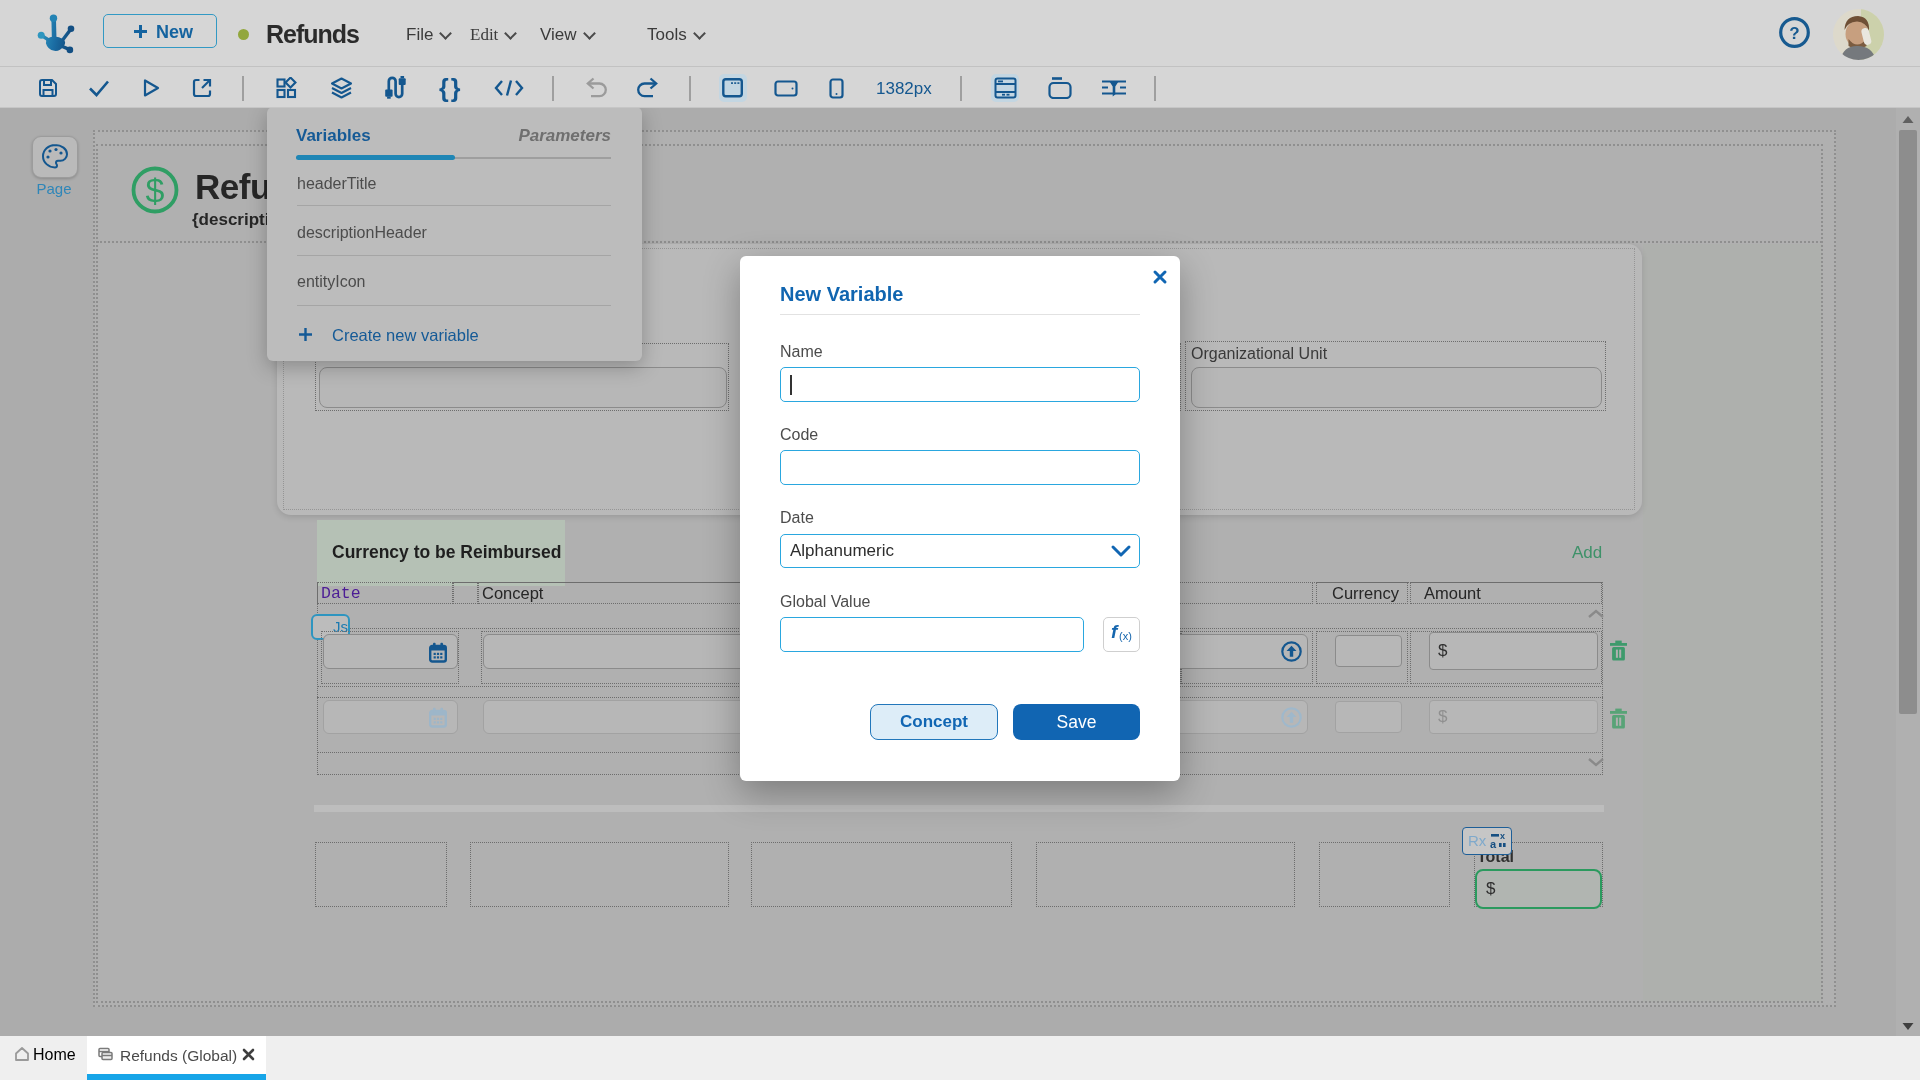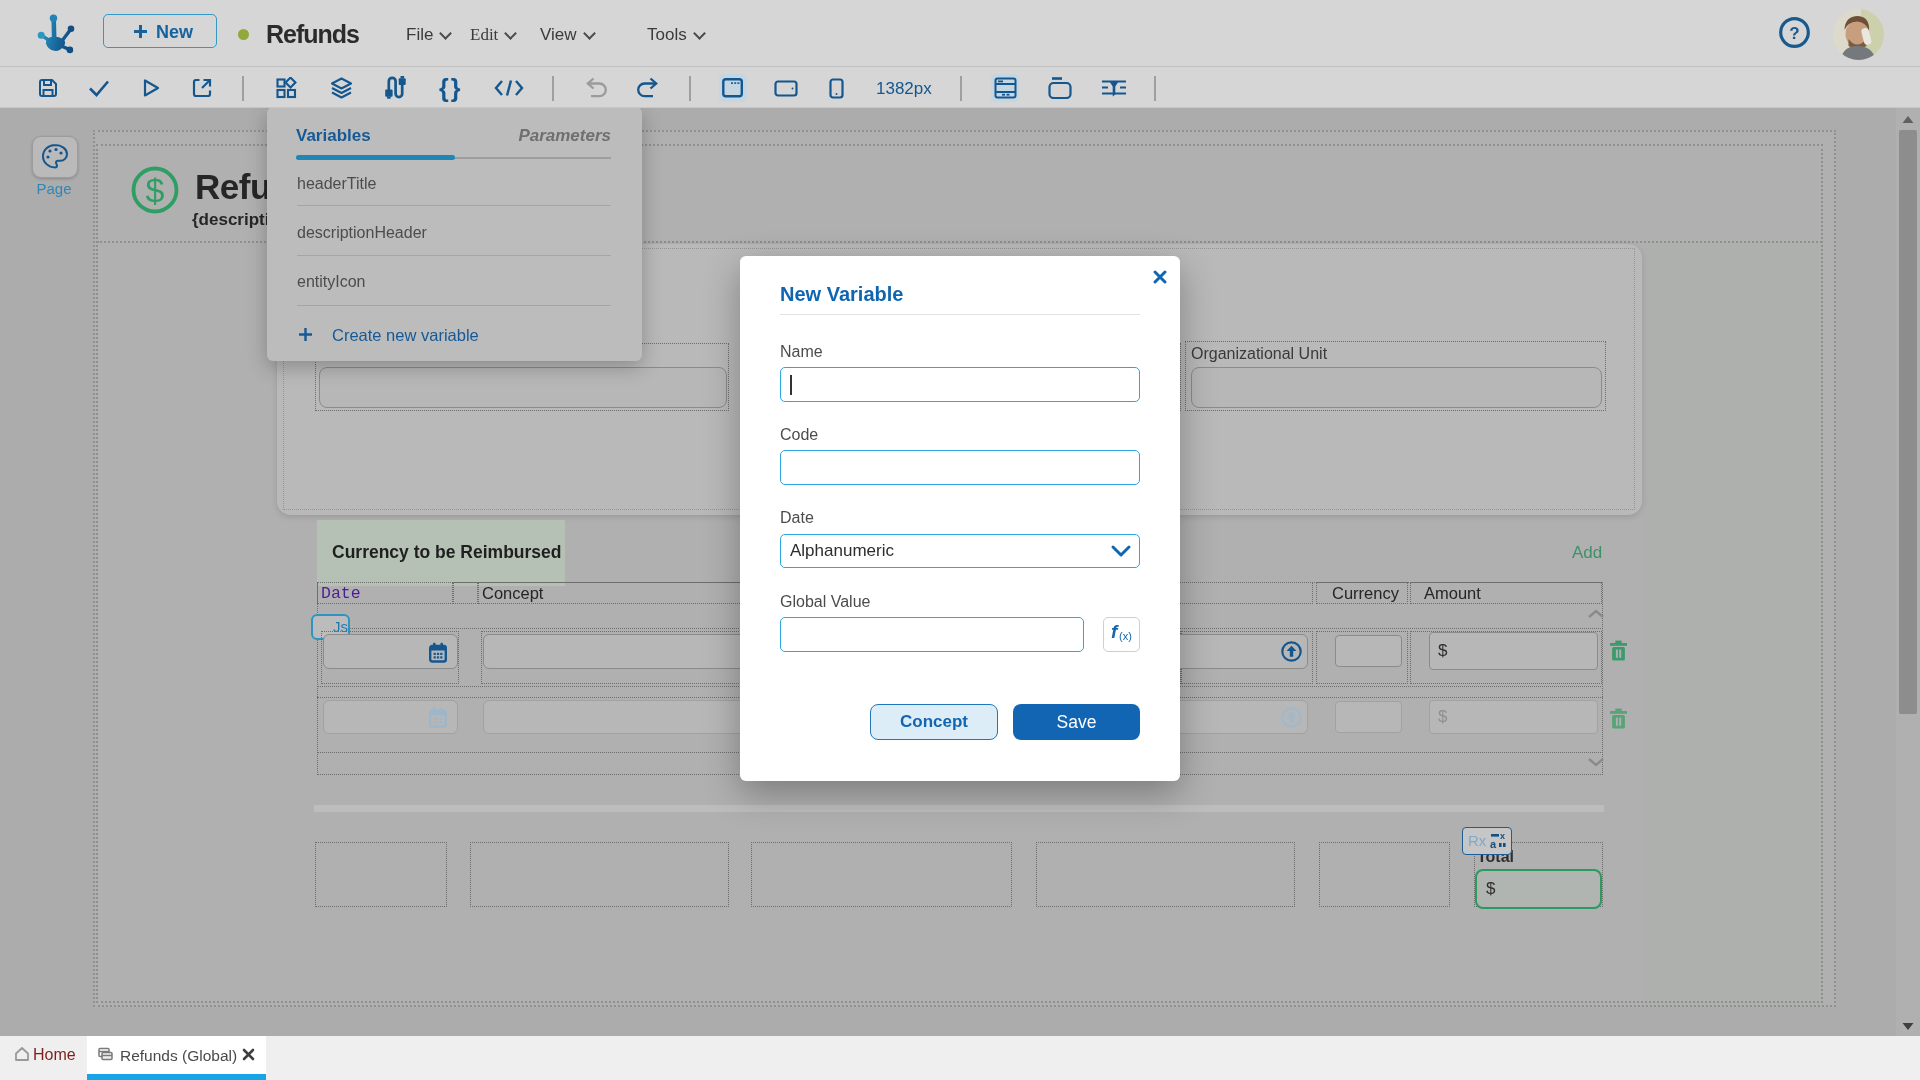--- a/index.html
+++ b/index.html
@@ -369,21 +369,21 @@
       <g stroke="#14578f" stroke-width="2.2" fill="none">
         <path d="M1 4.5h24M1 10.5h6M19 10.5h6M1 16.5h24"></path>
       </g>
       <path d="M8.5 4.5h9l-3.2 5v8l-2.6 2v-10z" fill="#14578f"></path>
     </svg>
 <div class="abs" style="left:1154px;top:76px;width:1.5px;height:25px;background:#9f9f9f;"></div>
 <div class="abs" style="left:0;top:1036px;width:1920px;height:44px;background:#efefef;"></div>
 <svg class="abs" style="left:14px;top:1046px;" width="16" height="16" viewBox="0 0 16 16">
       <path d="M2 7.5L8 2l6 5.5V14H2z" fill="none" stroke="#9a9a9a" stroke-width="1.8" stroke-linejoin="round"></path>
     </svg>
-<div class="abs" style="left:33px;top:1046px;font-size:16px;color:#7f1d1d;">Home</div>
+<div class="abs" style="left:33px;top:1046px;font-size:16px;color:#000000;">Home</div>
 <div class="abs" style="left:87px;top:1036px;width:179px;height:44px;background:#ffffff;"></div>
 <div class="abs" style="left:87px;top:1074px;width:179px;height:6px;background:#17a5e8;"></div>
 <svg class="abs" style="left:98px;top:1046px;" width="15" height="15" viewBox="0 0 15 15">
       <g fill="none" stroke="#7a7a7a" stroke-width="1.5">
         <rect x="1" y="2.5" width="10" height="8" rx="1"></rect>
         <path d="M1 5.5h10"></path>
         <rect x="4" y="6.5" width="10" height="7" rx="1" fill="#efefef"></rect>
         <path d="M4 9.5h10"></path>
       </g>
     </svg>

